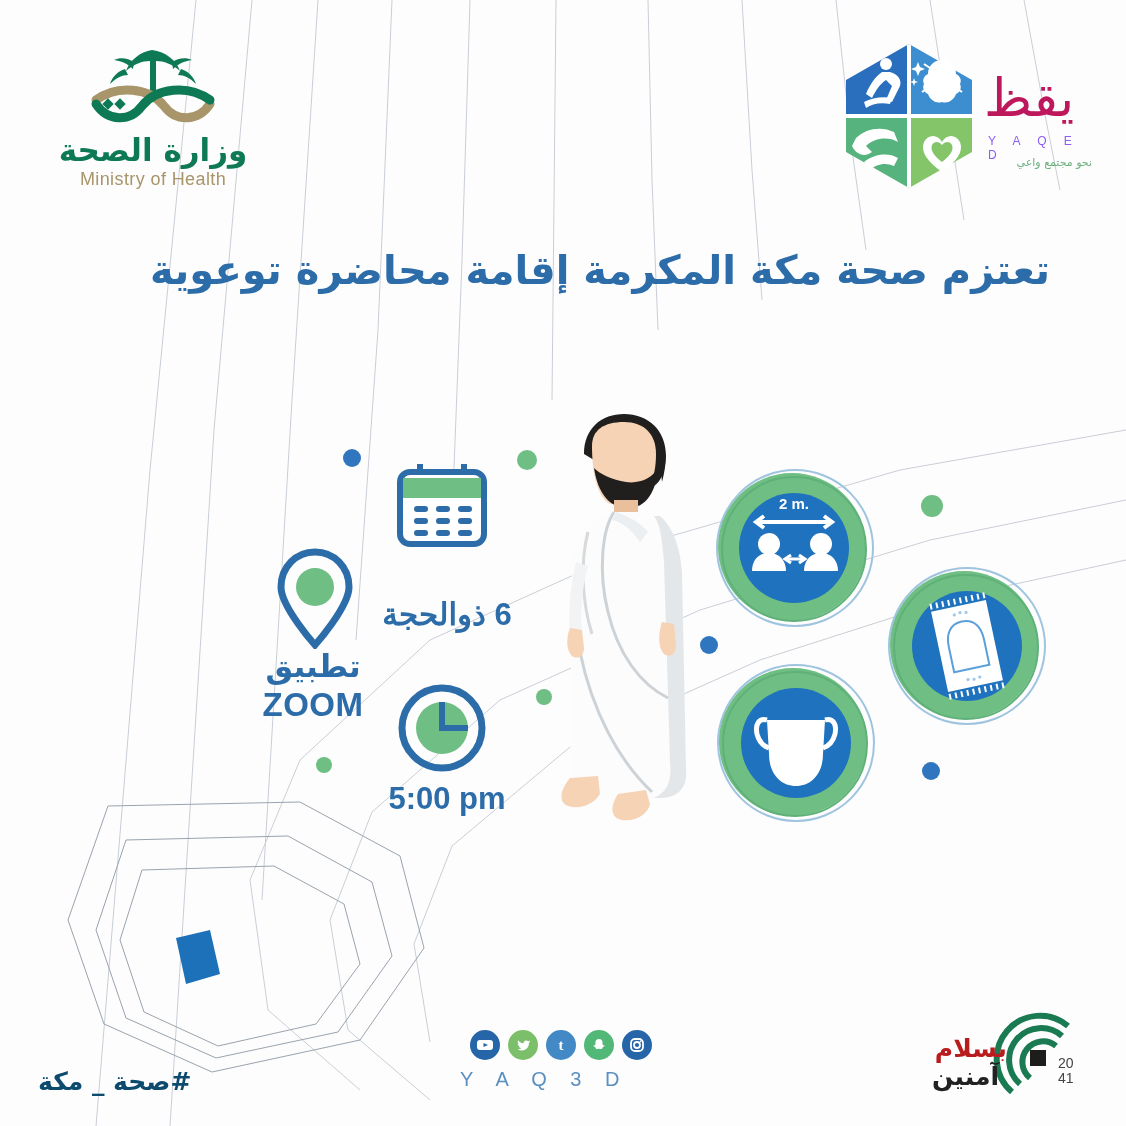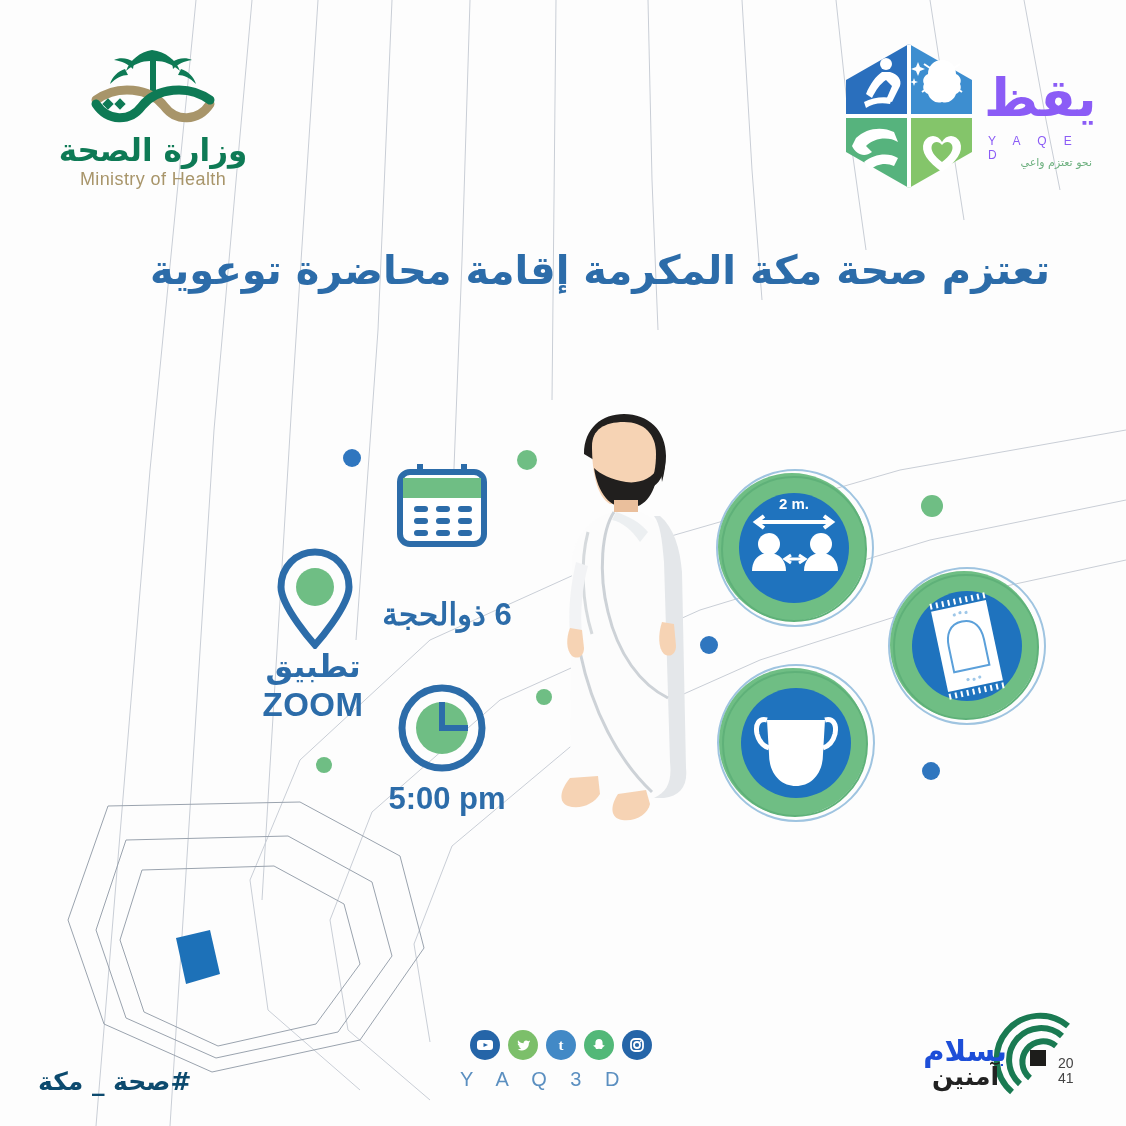--- a/index.html
+++ b/index.html
@@ -43,39 +43,39 @@
   }
 
   
   #yaqed-logo {
     position: absolute; left: 842px; top: 34px;
     width: 250px; height: 160px;
   }
   #yaqed-logo .yq-ar {
     position: absolute; left: 142px; top: 34px;
     font-family: "DejaVu Sans", sans-serif;
-    font-size: 52px; font-weight: bold; color: #8b5cf6;
+    font-size: 52px; font-weight: normal; color: #be185d;
     direction: rtl;
   }
   #yaqed-logo .yq-en {
     position: absolute; left: 146px; top: 100px;
     font-size: 12px; color: #8b5cf6; letter-spacing: 7px;
   }
   #yaqed-logo .yq-tag {
     position: absolute; left: 146px; top: 122px; width: 104px;
     text-align: right;
     font-family: "DejaVu Sans", sans-serif;
     font-size: 11px; color: #6db07f; direction: rtl;
   }
 
   
   #headline {
     position: absolute; left: 150px; top: 242px;
     width: 900px;
-    text-align: center; direction: rtl;
+    text-align: right; direction: rtl;
     font-family: "DejaVu Sans", sans-serif;
     font-weight: bold;
     font-size: 40px;
     line-height: 1.42;
     color: #2c6ca9;
     letter-spacing: -0.5px;
   }
 
   
   .info-text {
@@ -133,21 +133,21 @@
   }
 
   
   #salam {
     position: absolute; left: 900px; top: 1008px;
     width: 195px; height: 100px;
   }
   #salam .s-ar1 {
     position: absolute; right: 88px; top: 26px;
     font-family: "DejaVu Sans", sans-serif;
-    font-size: 29px; font-weight: bold; color: #1d4ed8; direction: rtl;
+    font-size: 25px; font-weight: bold; color: #b91c1c; direction: rtl;
     letter-spacing: -1px;
   }
   #salam .s-ar2 {
     position: absolute; right: 96px; top: 54px;
     font-family: "DejaVu Sans", sans-serif;
     font-size: 25px; font-weight: bold; color: #222; direction: rtl;
   }
   #salam .s-num {
     position: absolute; left: 158px; top: 48px;
     font-size: 14px; color: #444; line-height: 1.05;
@@ -257,21 +257,21 @@
         <path d="M22 120 C32 112 46 110 56 116 L52 124 C44 120 34 122 28 128 Z"></path>
       </g>
 
       <g>
         <path d="M100 130 C86 120 78 110 82 100 C86 92 96 92 100 100 C104 92 114 92 118 100 C122 110 114 120 100 130 Z" fill="#fff"></path>
         <path d="M100 120 C92 114 88 108 90 103 C92 99 97 99 100 103 C103 99 108 99 110 103 C112 108 108 114 100 120 Z" fill="#84c56a"></path>
       </g>
     </svg>
     <div class="yq-ar">يقظ</div>
     <div class="yq-en">Y A Q E D</div>
-    <div class="yq-tag">نحو تعتزم واعي</div>
+    <div class="yq-tag">نحو مجتمع واعي</div>
   </div>
 
   <div id="headline">
     <div>تعتزم صحة مكة المكرمة إقامة محاضرة توعوية</div>
   </div>
 
   <svg class="abs" style="left:0;top:0;" width="1126" height="1126">
     <circle cx="352" cy="458" r="9" fill="#2f76bf"></circle>
     <circle cx="527" cy="460" r="10" fill="#6fbe84"></circle>
     <circle cx="932" cy="506" r="11" fill="#6fbe84"></circle>

